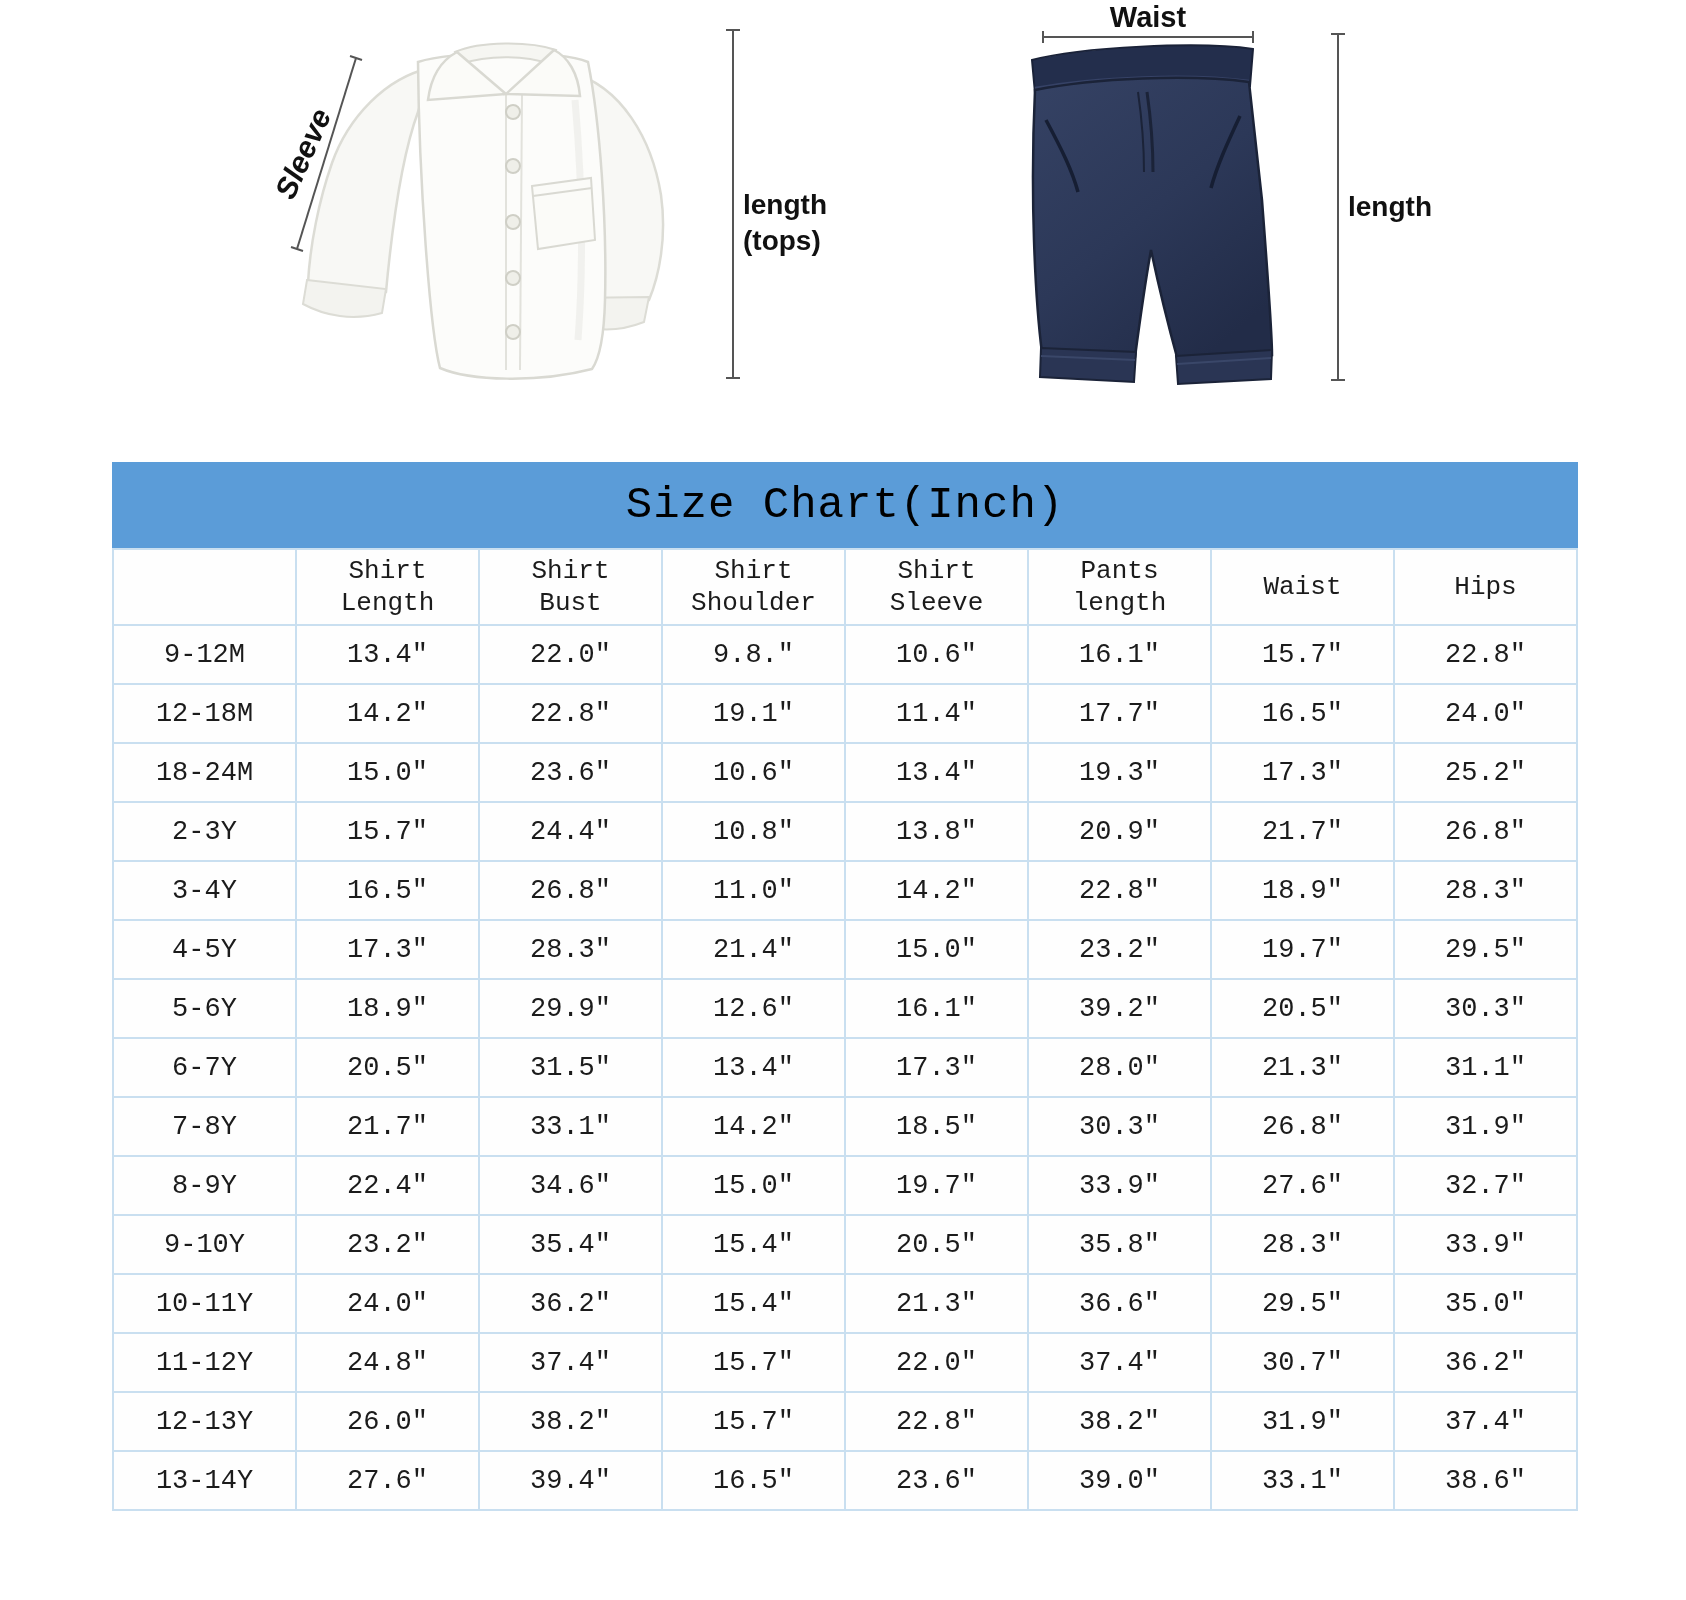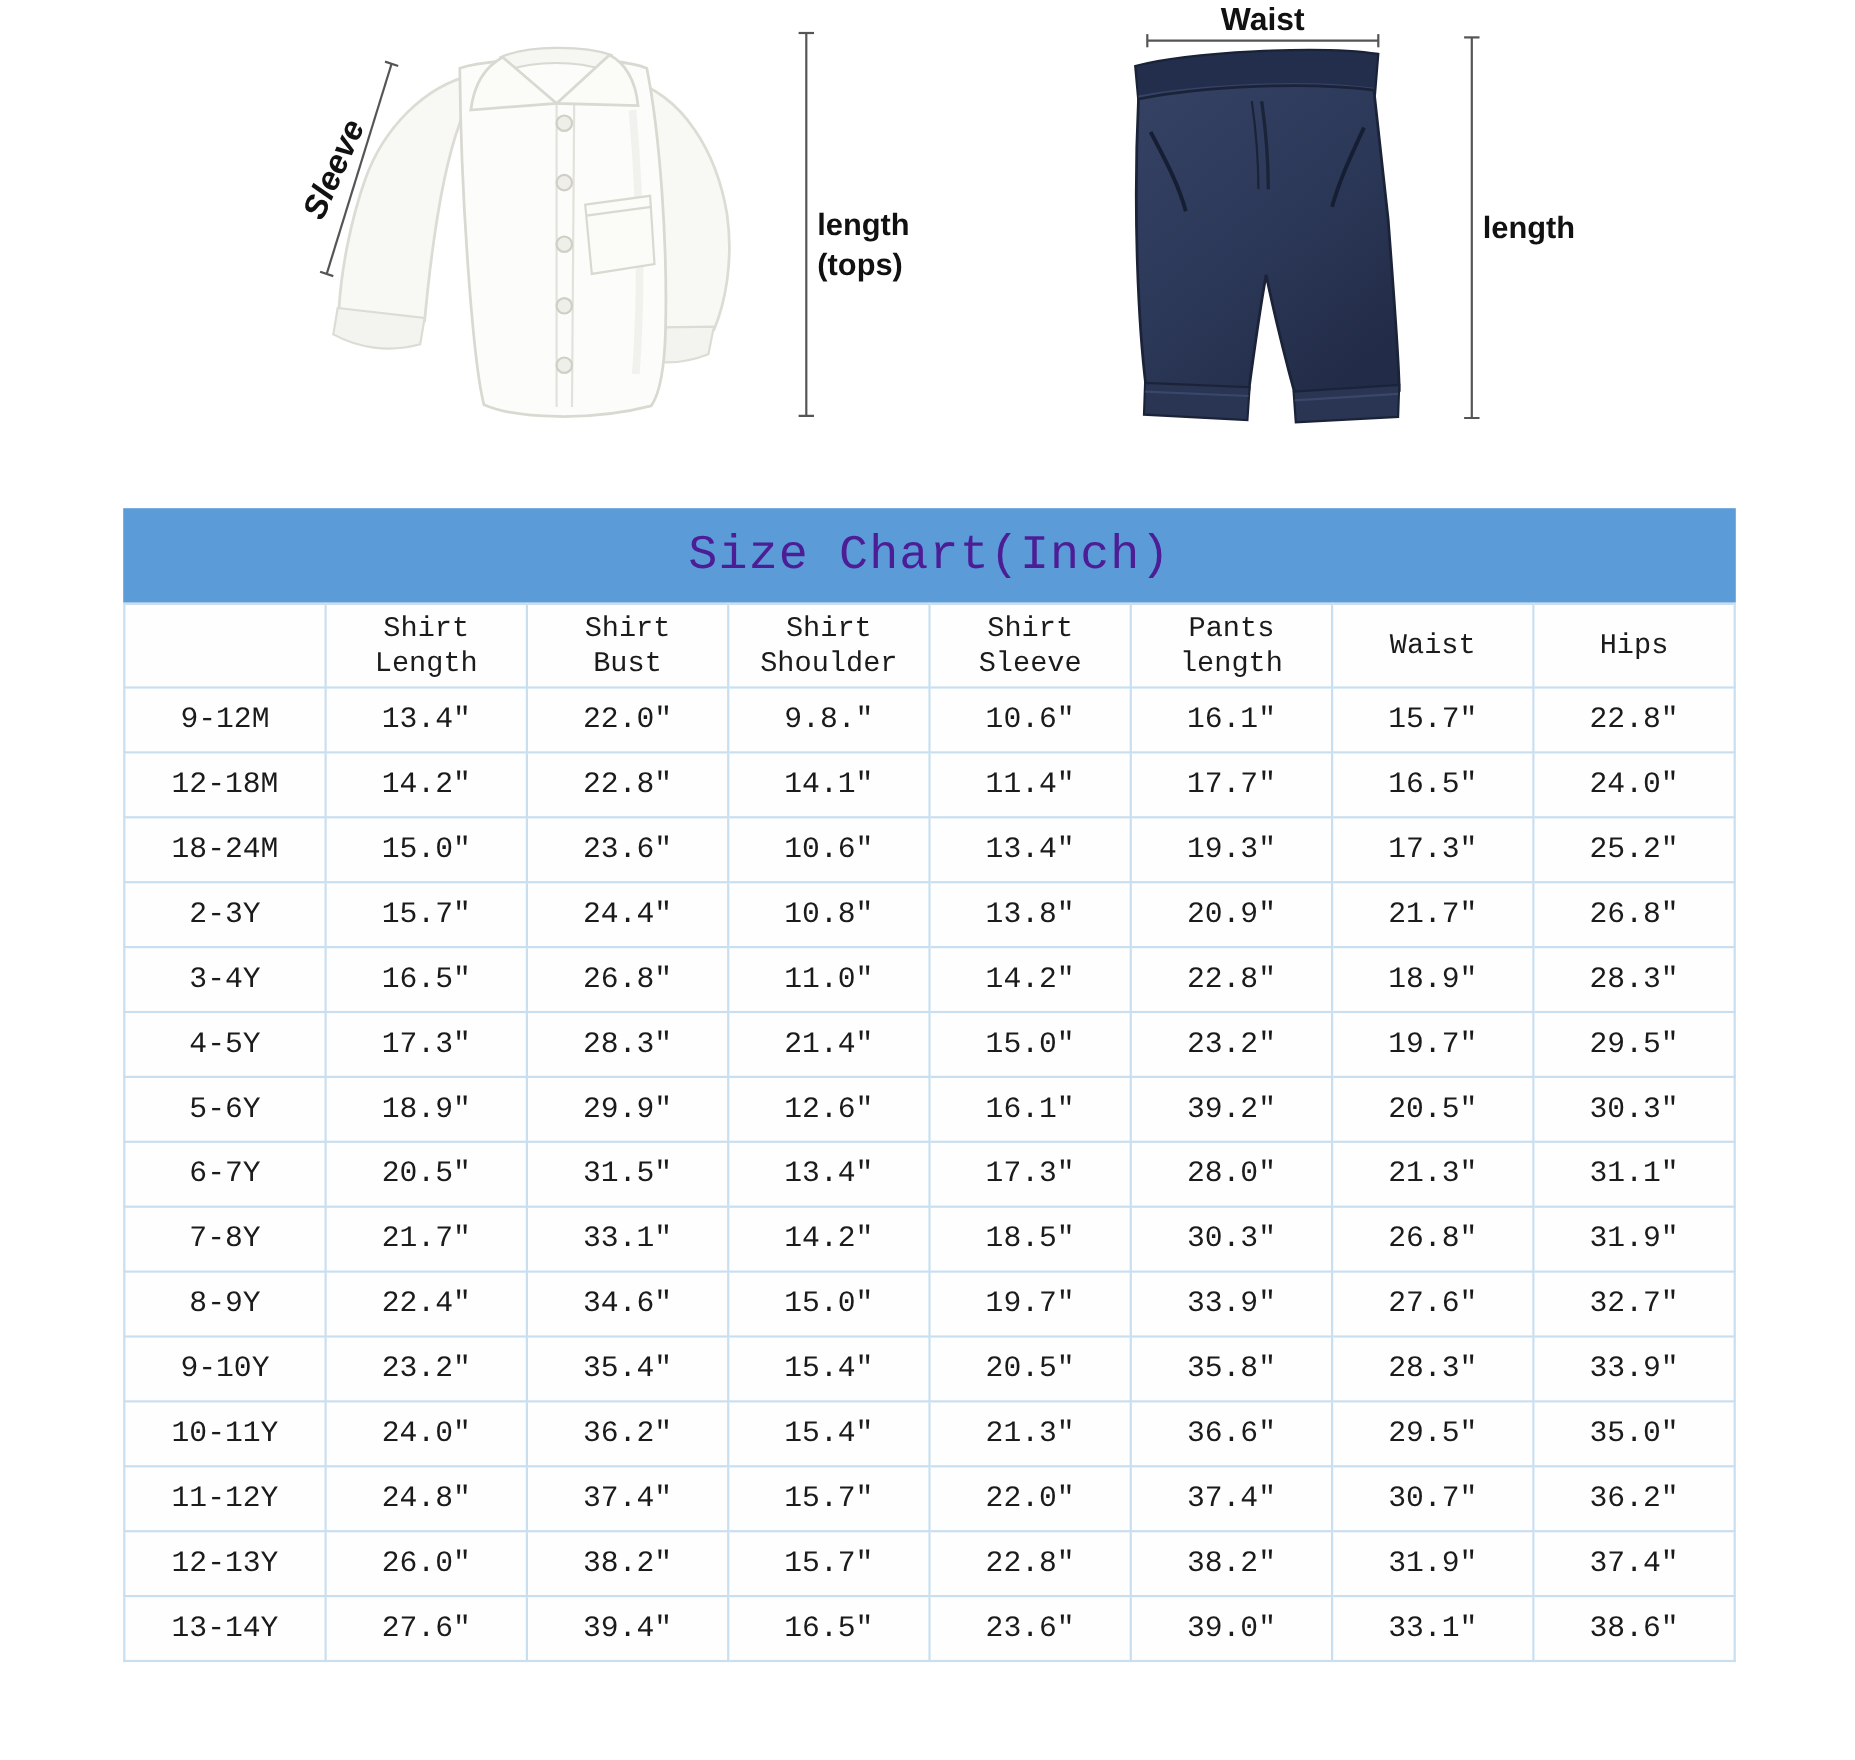--- a/index.html
+++ b/index.html
@@ -1,20 +1,20 @@
 <!DOCTYPE html>
 <html><head>
 <meta charset="utf-8">
 <style>
   html,body{margin:0;padding:0;background:#ffffff;}
   body{width:1686px;height:1600px;font-family:"Liberation Sans",sans-serif;}
   .stage{position:relative;width:1686px;height:1600px;overflow:hidden;background:#fff;}
   .figure-svg{position:absolute;left:0;top:0;display:block;}
   .size-table-wrap{position:absolute;left:112px;top:462px;width:1466px;}
-  .table-title{height:86px;background:#5b9cd8;color:#4c1d95;display:flex;align-items:center;justify-content:center;
+  .table-title{height:86px;background:#5b9cd8;color:#000000;display:flex;align-items:center;justify-content:center;
     font-family:"Liberation Mono","DejaVu Sans Mono",monospace;font-size:44px;letter-spacing:1px;}
   table.size{border-collapse:collapse;table-layout:fixed;width:100%;background:#fefefe;
     font-family:Liberation Mono, monospace;color:#1b1b1b;}
   table.size th,table.size td{border:2px solid #c9dff0;font-weight:normal;text-align:center;vertical-align:middle;}
   table.size thead th{height:74px;font-size:26px;line-height:1.25;padding:0 14px;}
   table.size tbody td{height:55px;font-size:27px;}
   .ann-text{fill:#111111;font-family:"Liberation Sans",sans-serif;font-weight:bold;}
 </style>
 </head>
 <body>
@@ -134,21 +134,21 @@
             <td>9.8.″</td>
             <td>10.6″</td>
             <td>16.1″</td>
             <td>15.7″</td>
             <td>22.8″</td>
           </tr>
           <tr>
             <td>12-18M</td>
             <td>14.2″</td>
             <td>22.8″</td>
-            <td>14.1″</td>
+            <td>19.1″</td>
             <td>11.4″</td>
             <td>17.7″</td>
             <td>16.5″</td>
             <td>24.0″</td>
           </tr>
           <tr>
             <td>18-24M</td>
             <td>15.0″</td>
             <td>23.6″</td>
             <td>10.6″</td>

